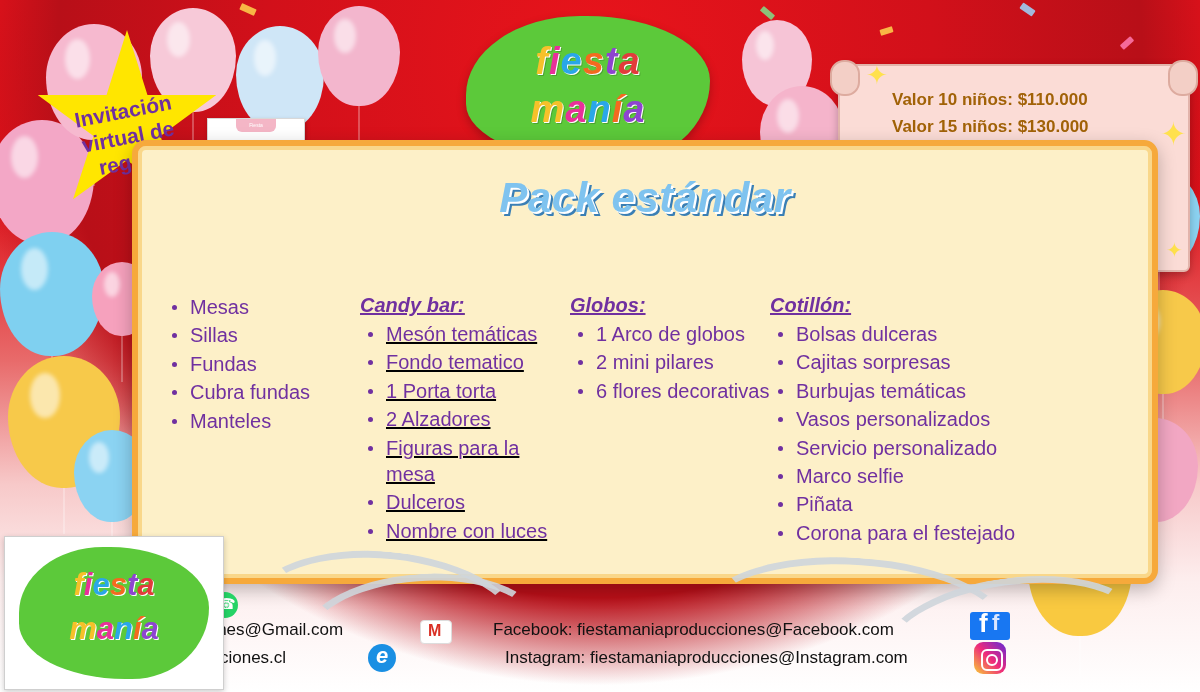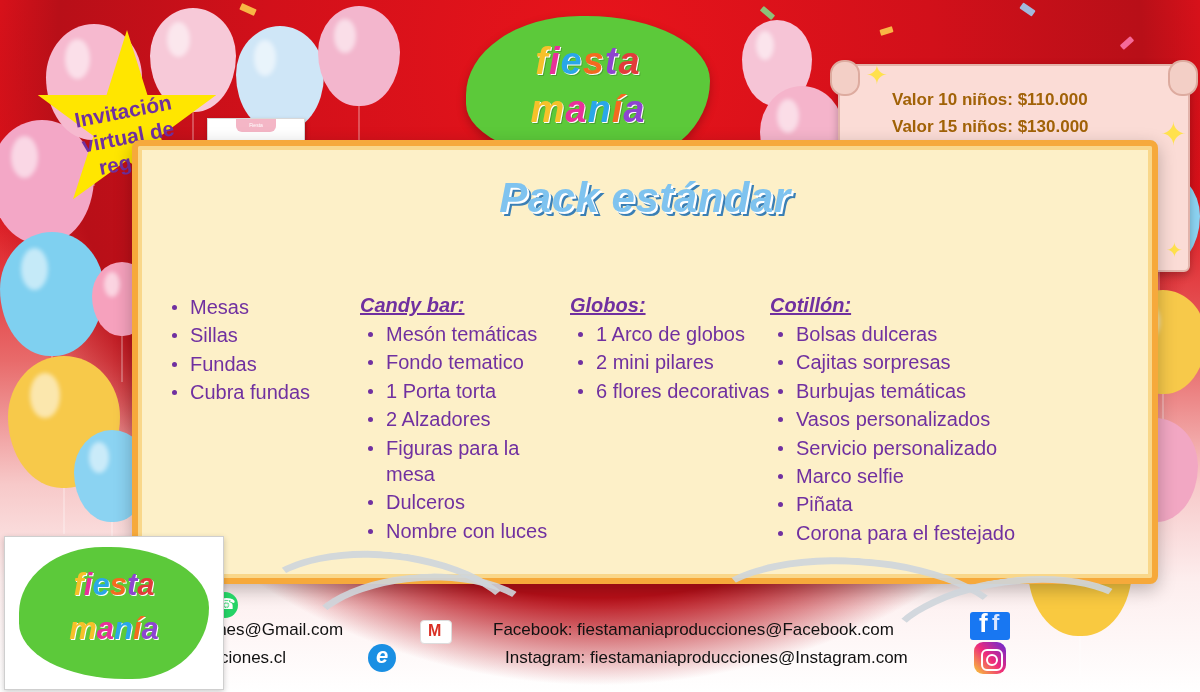--- a/index.html
+++ b/index.html
@@ -29,37 +29,37 @@
   .balloon .sheen{
     position:absolute;left:20%;top:13%;width:26%;height:34%;
     background:rgba(255,255,255,.55);border-radius:50%;filter:blur(2px);
   }
 
   
   #panel{
     position:absolute;left:132px;top:140px;width:1014px;height:432px;
     background:#fdf0c8;
     border:6px solid #f6a93b;
-    border-radius:8px;
+    border-radius:14px;
     box-shadow:0 0 0 4px #f9d78a inset, 0 6px 18px rgba(0,0,0,.25);
   }
   #panel-title{
     position:absolute;left:0;right:0;top:28px;text-align:center;
     font-size:42px;font-weight:bold;font-style:italic;
     color:#7fc3ef;
     text-shadow:2px 2px 0 #ffffff, 4px 4px 0 #3a7fb5;
     letter-spacing:.5px;
   }
   .cols{
     position:absolute;left:26px;right:22px;top:148px;
     display:flex;gap:0;
   }
   .col{flex:0 0 auto;}
   .col.c1{width:196px;}
-  .col.c2{width:210px;}
+  .col.c2{width:210px;text-decoration:underline;}
   .col.c3{width:200px;}
   .col.c4{width:360px;}
   .col h3{
     margin:0 0 4px 0;font-size:20px;font-style:italic;font-weight:bold;
     color:#7030a0;text-decoration:underline;
   }
   .col ul{margin:0;padding:0;list-style:none;}
   .col li{
     position:relative;padding-left:26px;margin:0 0 2px 0;
     font-size:20px;color:#7030a0;line-height:1.32;
@@ -310,20 +310,21 @@
   <div id="panel">
     <div id="panel-title">Pack estándar</div>
 
     <div class="cols">
       <div class="col c1">
         <ul>
           <li>Mesas</li>
           <li>Sillas</li>
           <li>Fundas</li>
           <li>Cubra fundas</li>
+          <li>Manteles</li>
         </ul>
       </div>
 
       <div class="col c2">
         <h3>Candy bar:</h3>
         <ul>
           <li>Mesón temáticas</li>
           <li>Fondo tematico</li>
           <li>1 Porta torta</li>
           <li>2 Alzadores</li>

